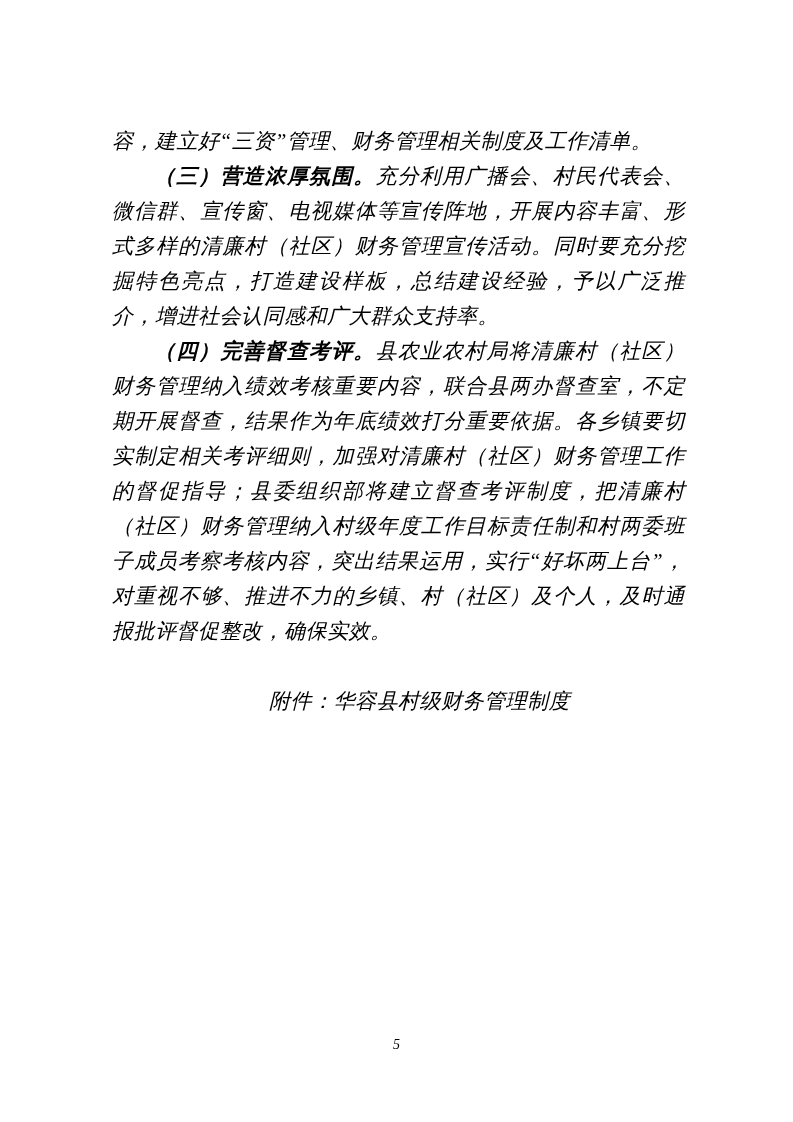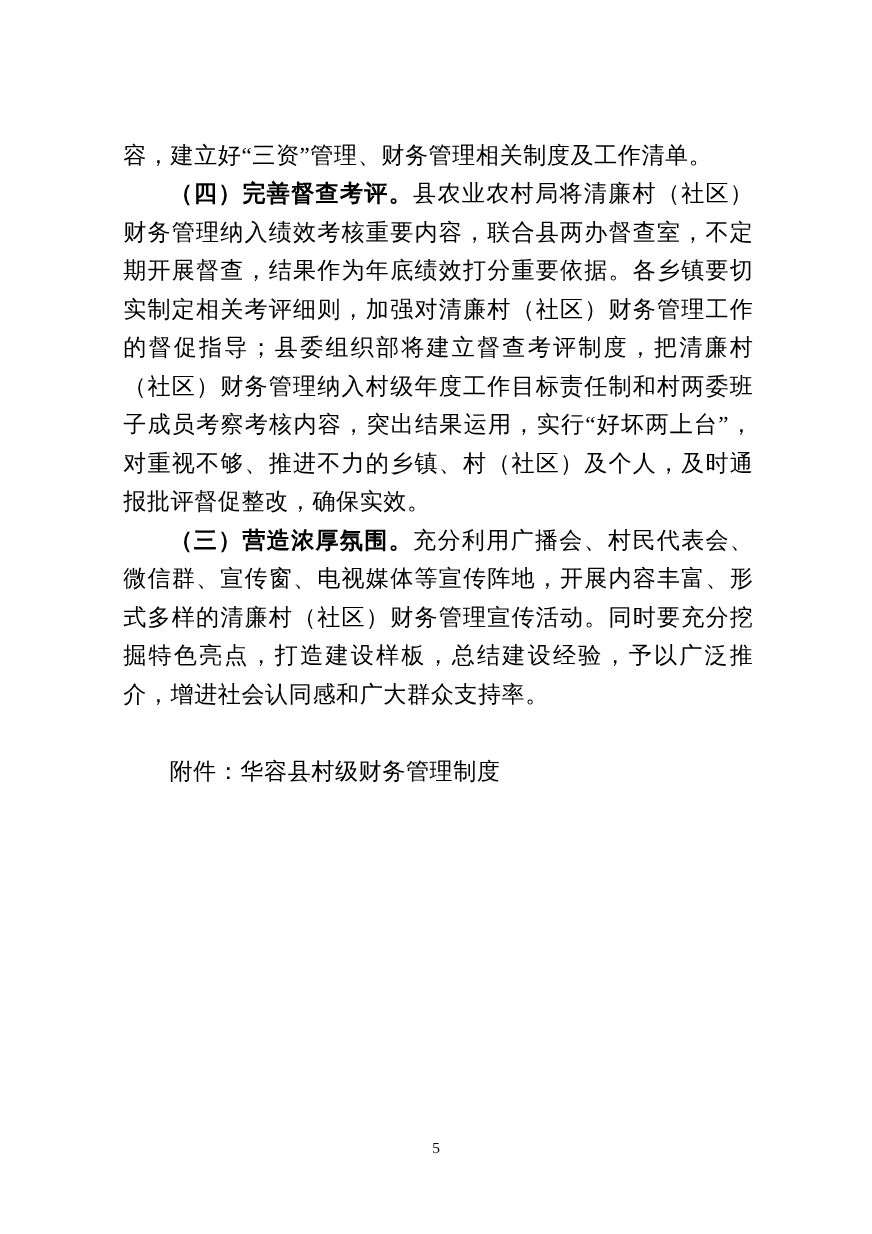--- a/index.html
+++ b/index.html
@@ -8,20 +8,21 @@
     background: #ffffff;
   }
   .page {
     position: relative;
     width: 793px;
     height: 1066px;
     background: #ffffff;
     color: #000000;
     font-family: "Liberation Serif", "DejaVu Serif", serif;
     overflow: hidden;
+    font-style: italic;
   }
   .content {
     position: absolute;
     left: 112px;
     top: 124px;
     width: 573px;
     font-size: 21px;
     line-height: 35px;
     text-align: justify;
     text-justify: inter-ideograph;
@@ -36,21 +37,21 @@
     text-indent: 0;
   }
   .lead {
     font-weight: bold;
     font-family: "Liberation Serif", "DejaVu Serif", serif;
   }
   p.attachment {
     margin: 35px 0 0 0;
     padding: 0;
     text-indent: 2em;
-    text-align: left;
+    text-align: center;
   }
   .page-number {
     position: absolute;
     left: 0;
     top: 1035px;
     width: 100%;
     text-align: center;
     font-size: 14px;
     line-height: 20px;
     font-family: "Liberation Serif", "DejaVu Serif", serif;
@@ -58,23 +59,23 @@
   }
 </style>
 </head>
 <body>
 
 <div class="page">
   <div class="content">
 
     <p class="para continuation"><span>容，建立好“三资”管理、财务管理相关制度及工作清单。</span></p>
 
+    <p class="para"><span class="lead">（三）营造浓厚氛围。</span><span>充分利用广播会、村民代表会、微信群、宣传窗、电视媒体等宣传阵地，开展内容丰富、形式多样的清廉村（社区）财务管理宣传活动。同时要充分挖掘特色亮点，打造建设样板，总结建设经验，予以广泛推介，增进社会认同感和广大群众支持率。</span></p>
+
     <p class="para"><span class="lead">（四）完善督查考评。</span><span>县农业农村局将清廉村（社区）财务管理纳入绩效考核重要内容，联合县两办督查室，不定期开展督查，结果作为年底绩效打分重要依据。各乡镇要切实制定相关考评细则，加强对清廉村（社区）财务管理工作的督促指导；县委组织部将建立督查考评制度，把清廉村（社区）财务管理纳入村级年度工作目标责任制和村两委班子成员考察考核内容，突出结果运用，实行“好坏两上台”，对重视不够、推进不力的乡镇、村（社区）及个人，及时通报批评督促整改，确保实效。</span></p>
-
-    <p class="para"><span class="lead">（三）营造浓厚氛围。</span><span>充分利用广播会、村民代表会、微信群、宣传窗、电视媒体等宣传阵地，开展内容丰富、形式多样的清廉村（社区）财务管理宣传活动。同时要充分挖掘特色亮点，打造建设样板，总结建设经验，予以广泛推介，增进社会认同感和广大群众支持率。</span></p>
 
 
     <p class="attachment"><span>附件：华容县村级财务管理制度</span></p>
 
   </div>
 
   <div class="page-number">5</div>
 </div>
 
 </body></html>

